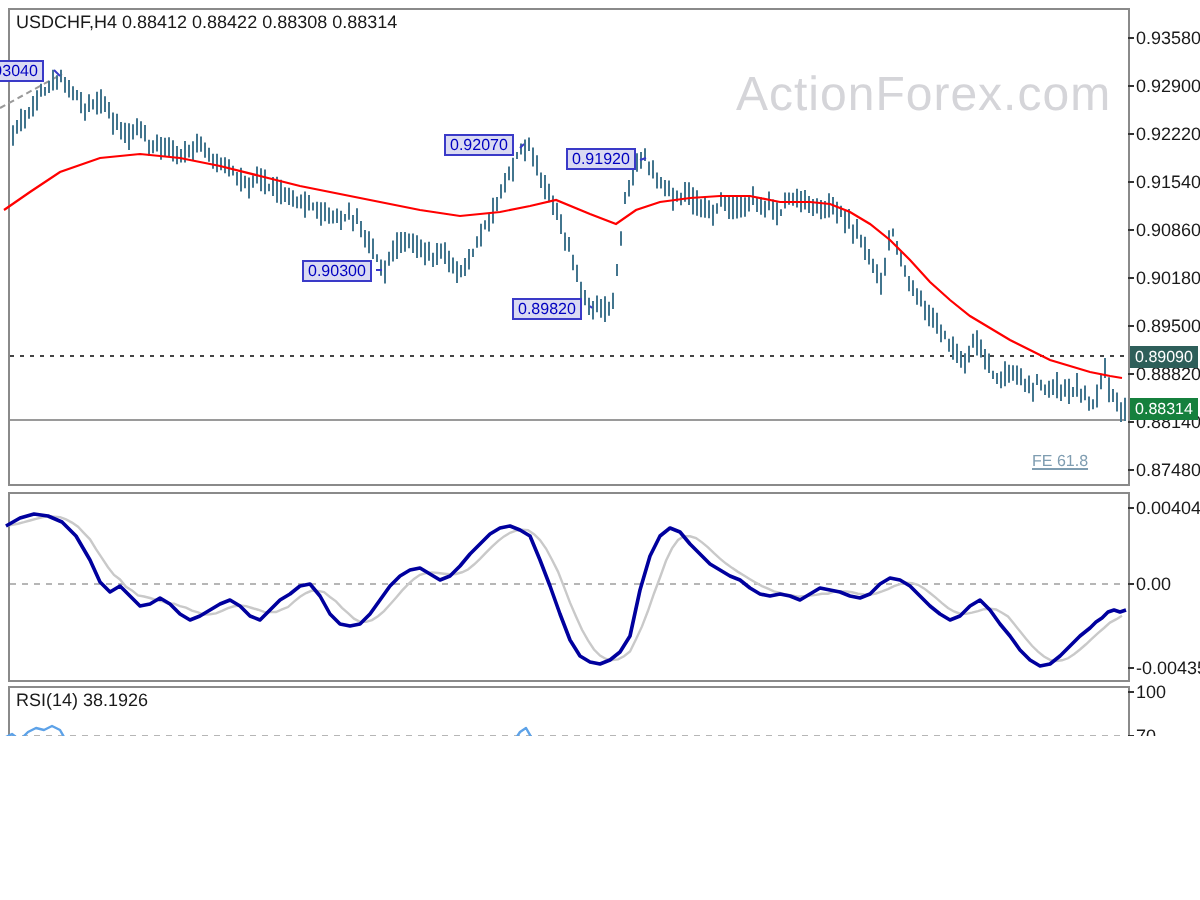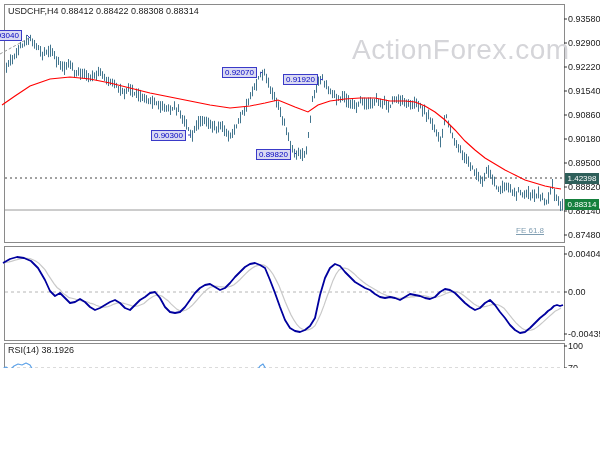--- a/index.html
+++ b/index.html
@@ -1,20 +1,20 @@
 <!DOCTYPE html>
 <html><head>
 <meta charset="utf-8">
 <style>
   html,body{margin:0;padding:0;background:#fff}
   .root{position:relative;width:600px;height:368px;background:#ffffff;
         font-family:"Liberation Sans",sans-serif;overflow:hidden}
   .root svg{position:absolute;left:0;top:0}
   .hdr{position:absolute;left:8px;top:6px;font-size:9px;color:#1a1a1a;white-space:nowrap}
-  .watermark{position:absolute;left:352px;top:34px;font-size:28px;color:#d5d5d9;letter-spacing:.5px}
+  .watermark{position:absolute;left:368px;top:34px;font-size:24px;color:#d5d5d9;letter-spacing:.5px}
   .ind-label{position:absolute;left:8px;font-size:9px;color:#1a1a1a;white-space:nowrap}
   .axis-label{position:absolute;left:568px;font-size:9px;color:#1a1a1a;white-space:nowrap;line-height:9px}
   .axis-label.bold{font-weight:normal}
   .time-label{position:absolute;font-size:9px;color:#1a1a1a;white-space:nowrap;transform:translateX(-50%);line-height:10px}
   .tag{position:absolute;font-size:8px;color:#0000c0;background:#dadaf2;border:1px solid #3a3ac8;
        padding:0 2px;line-height:9px;height:9px;white-space:nowrap;z-index:3}
   .marker{position:absolute;left:565px;width:34px;font-size:8px;color:#ffffff;text-align:center;
           line-height:11px;height:11px;z-index:4}
   .fe{position:absolute;font-size:8px;color:#7f9db1;white-space:nowrap}
 </style>
@@ -365,21 +365,21 @@
       <div class="axis-label" style="top:182.5px">0.88820</div>
       <div class="axis-label" style="top:206.5px">0.88140</div>
       <div class="axis-label" style="top:230.5px">0.87480</div>
       <div class="axis-label" style="top:249.5px">0.004048</div>
       <div class="axis-label bold" style="top:287.5px">0.00</div>
       <div class="axis-label" style="top:329.5px">-0.004351</div>
       <div class="axis-label" style="top:341.5px">100</div>
       <div class="axis-label" style="top:363.5px">70</div>
       <div class="axis-label" style="top:399.5px">30</div>
       <div class="axis-label" style="top:422.5px">0</div>
-      <div class="marker" style="top:172.5px;background:#2e5f5a">1.42398</div>
+      <div class="marker" style="top:172.5px;background:#2e5f5a">0.89090</div>
       <div class="marker" style="top:198.5px;background:#15803d">0.88314</div>
       <div class="tag" style="left:-13px;top:30px">0.93040</div>
       <div class="tag" style="left:222px;top:67px">0.92070</div>
       <div class="tag" style="left:151px;top:130px">0.90300</div>
       <div class="tag" style="left:256px;top:149px">0.89820</div>
       <div class="tag" style="left:283px;top:74px">0.91920</div>
       <div class="time-label" style="left:23px;top:433px">22 Sep 2020</div>
       <div class="time-label" style="left:73px;top:433px">30 Sep 04:00</div>
       <div class="time-label" style="left:117px;top:433px">7 Oct 12:00</div>
       <div class="time-label" style="left:166px;top:433px">14 Oct 20:00</div>

